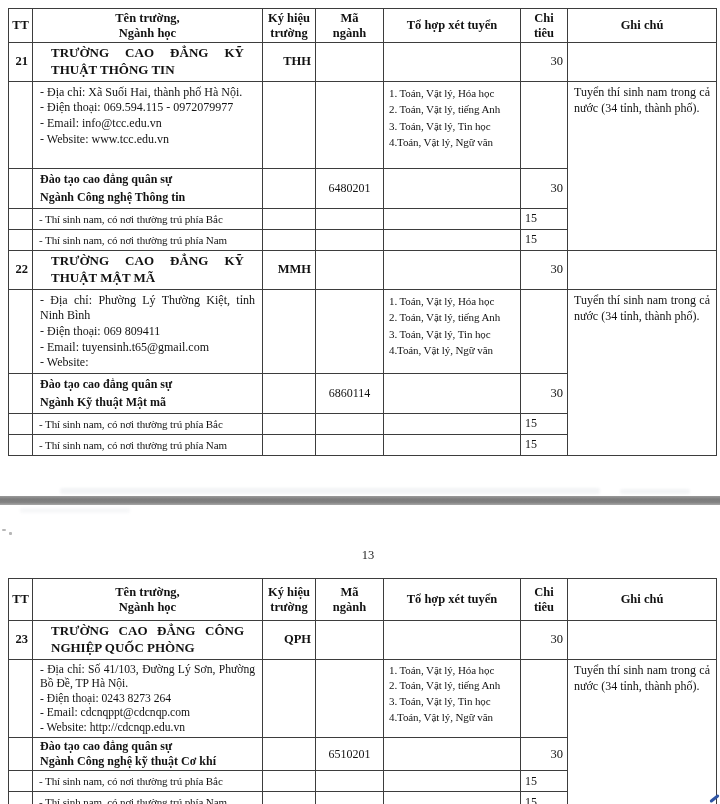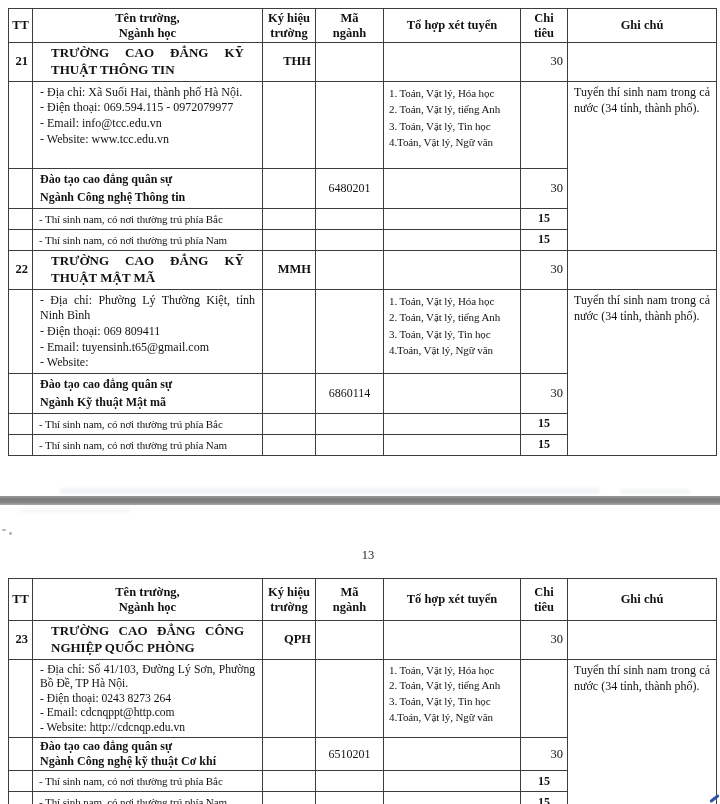--- a/index.html
+++ b/index.html
@@ -50,21 +50,21 @@
     font-weight:bold;font-size:12px;line-height:1.55;vertical-align:middle;
     padding:1px 7px;
     margin-left:32px;
   }
   td.code{text-align:center;font-size:12px;vertical-align:middle;}
   
   td.sub{
     font-size:11px;vertical-align:middle;padding:4px 6px;white-space:nowrap;
     letter-spacing:-0.1px;
   }
-  td.q15{text-align:center;font-size:12px;vertical-align:middle;font-weight:bold;}
+  td.q15{text-align:left;font-size:12px;vertical-align:middle;font-weight:normal;}
   td.empty{}
   
   .divider-band{
     position:absolute;left:0;top:496px;width:720px;height:9px;
     background:linear-gradient(#9a9a9a,#7c7c7c 35%,#828282 70%,#a8a8a8);
   }
   .smudge{
     position:absolute;background:#8d97a8;opacity:0.10;filter:blur(1px);
     border-radius:2px;
   }
@@ -281,21 +281,21 @@
     <td class="empty"></td>
     <td class="empty"></td>
     <td class="quota">30</td>
     <td class="empty"></td>
   </tr>
   <tr style="height:74px">
     <td class="empty"></td>
     <td class="details" style="font-size:11.6px;line-height:1.25;">
       <div class="dline">- Địa chỉ: Số 41/103, Đường Lý Sơn, Phường Bồ Đề, TP Hà Nội.</div>
       <div class="dline">- Điện thoại: 0243 8273 264</div>
-      <div class="dline">- Email: cdcnqppt@http.com</div>
+      <div class="dline">- Email: cdcnqppt@cdcnqp.com</div>
       <div class="dline">- Website: http://cdcnqp.edu.vn</div>
     </td>
     <td class="empty"></td>
     <td class="empty"></td>
     <td class="combo" style="line-height:1.42;">
       <div class="cline">1. Toán, Vật lý, Hóa học</div>
       <div class="cline">2. Toán, Vật lý, tiếng Anh</div>
       <div class="cline">3. Toán, Vật lý, Tin học</div>
       <div class="cline">4.Toán, Vật lý, Ngữ văn</div>
     </td>

